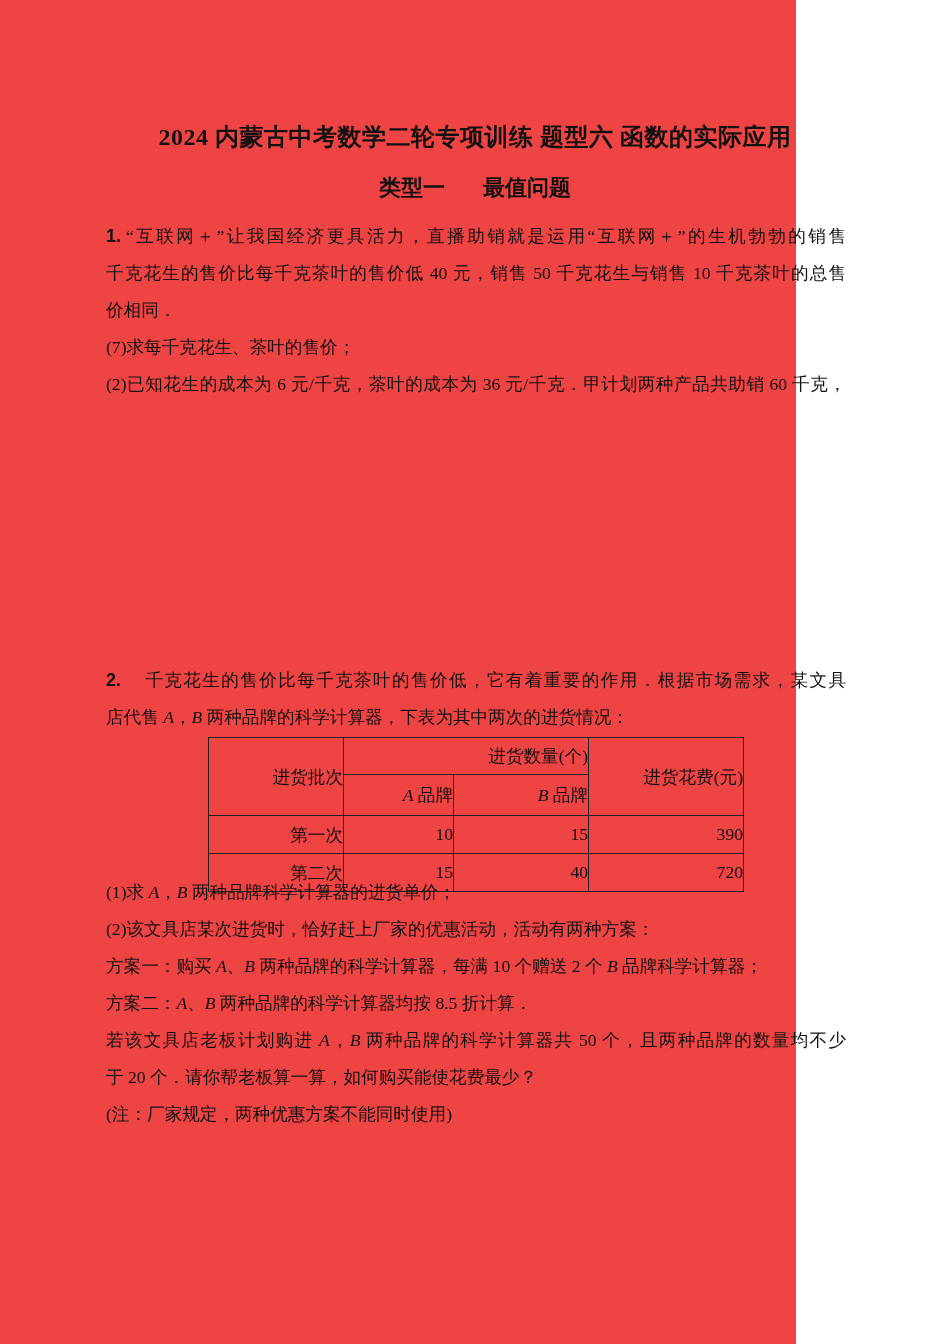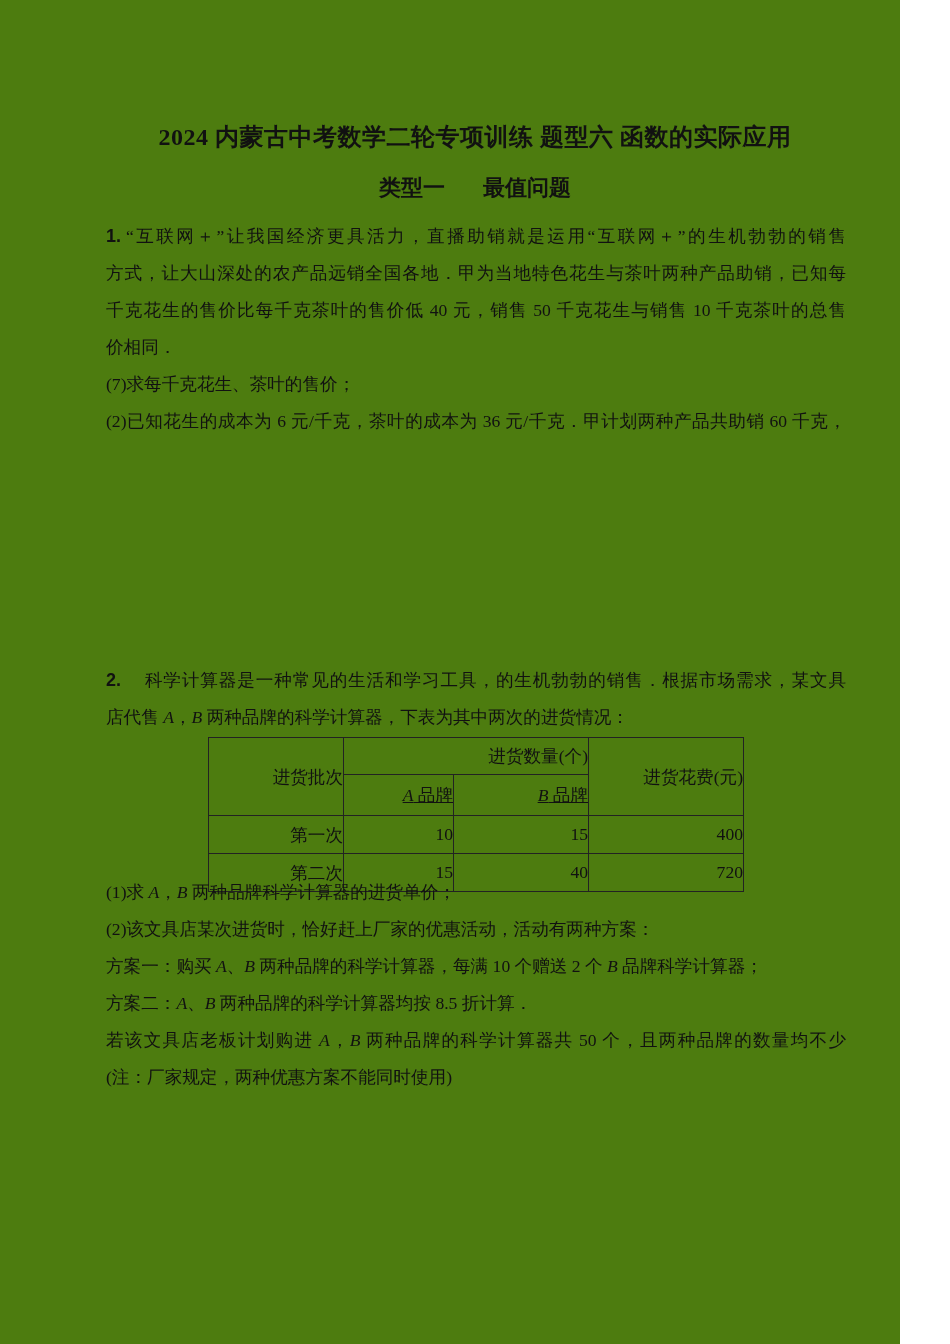--- a/index.html
+++ b/index.html
@@ -1,21 +1,21 @@
 <!DOCTYPE html>
 <html><head>
 <meta charset="utf-8">
 <style>
   html,body{margin:0;padding:0;}
   body{
     width:950px;height:1344px;background:#ffffff;position:relative;
     font-family:"Liberation Serif","DejaVu Serif",serif;color:#111;
     overflow:hidden;
   }
-  .page{position:absolute;left:0;top:0;width:900px;height:1344px;background:#4d7c0f;}
+  .page{position:absolute;left:0;top:0;width:796px;height:1344px;background:#ef4444;}
 
   .doc-title{
     position:absolute;left:0;top:116px;width:950px;height:42px;line-height:42px;
     text-align:center;font-weight:bold;font-size:24px;letter-spacing:0.5px;
   }
   .doc-subtitle{
     position:absolute;left:0;top:168px;width:950px;height:40px;line-height:40px;
     text-align:center;font-weight:bold;font-size:22px;
     font-family:"Liberation Sans","DejaVu Sans",sans-serif;
   }
@@ -44,47 +44,46 @@
   table.ptable{
     position:absolute;left:208px;top:737px;
     border-collapse:collapse;table-layout:fixed;
     font-size:17.6px;color:#111;
   }
   table.ptable td{
     border:1.5px solid #222;text-align:right;vertical-align:middle;
     padding:0;overflow:hidden;
   }
   tr.trow-a td{height:36px;}
-  tr.trow-b td{height:40px;text-decoration:underline;}
+  tr.trow-b td{height:40px;}
   tr.trow-data td{height:37px;padding-left:40px;}
   col.c1{width:135px;} col.c2{width:110px;} col.c3{width:135px;} col.c4{width:155px;}
 </style>
 </head>
 <body>
 
 <div class="page">
 
   <div class="doc-title">2024 内蒙古中考数学二轮专项训练 题型六 函数的实际应用</div>
 
   <div class="doc-subtitle">
     <span class="sub-type">类型一</span>
     <span class="sub-topic">最值问题</span>
   </div>
 
   <div class="block p1">
     <div class="line just"><span class="pnum">1.</span><span class="mv">“互联网＋”让我国经济更具活力，直播助销就是运用“互联网＋”的生机勃勃的销售</span></div>
-    <div class="line just"><span class="mv">方式，让大山深处的农产品远销全国各地．甲为当地特色花生与茶叶两种产品助销，已知每</span></div>
     <div class="line just"><span class="mv">千克花生的售价比每千克茶叶的售价低 40 元，销售 50 千克花生与销售 10 千克茶叶的总售</span></div>
     <div class="line"><span class="mv">价相同．</span></div>
     <div class="line"><span class="mv">(7)求每千克花生、茶叶的售价；</span></div>
     <div class="line just"><span class="mv">(2)已知花生的成本为 6 元/千克，茶叶的成本为 36 元/千克．甲计划两种产品共助销 60 千克，</span></div>
   </div>
 
   <div class="block p2i">
-    <div class="line just"><span class="pnum pnum2">2.</span><span class="mv">科学计算器是一种常见的生活和学习工具，的生机勃勃的销售．根据市场需求，某文具</span></div>
+    <div class="line just"><span class="pnum pnum2">2.</span><span class="mv">千克花生的售价比每千克茶叶的售价低，它有着重要的作用．根据市场需求，某文具</span></div>
     <div class="line"><span class="mv">店代售 <i>A</i>，<i>B</i> 两种品牌的科学计算器，下表为其中两次的进货情况：</span></div>
   </div>
 
   <table class="ptable">
     <colgroup>
         <col class="c1">
         <col class="c2">
         <col class="c3">
         <col class="c4">
       </colgroup>
@@ -95,33 +94,34 @@
         <td rowspan="2">进货花费(元)</td>
       </tr>
       <tr class="trow-b">
         <td class="mv"><i>A</i> 品牌</td>
         <td class="mv"><i>B</i> 品牌</td>
       </tr>
       <tr class="trow-data">
         <td>第一次</td>
         <td>10</td>
         <td>15</td>
-        <td>400</td>
+        <td>390</td>
       </tr>
       <tr class="trow-data">
         <td>第二次</td>
         <td>15</td>
         <td>40</td>
         <td>720</td>
       </tr>
     </tbody>
   </table>
 
   <div class="block p2q">
     <div class="line"><span class="mv">(1)求 <i>A</i>，<i>B</i> 两种品牌科学计算器的进货单价；</span></div>
     <div class="line"><span class="mv">(2)该文具店某次进货时，恰好赶上厂家的优惠活动，活动有两种方案：</span></div>
     <div class="line"><span class="mv">方案一：购买 <i>A</i>、<i>B</i> 两种品牌的科学计算器，每满 10 个赠送 2 个 <i>B</i> 品牌科学计算器；</span></div>
     <div class="line"><span class="mv">方案二：<i>A</i>、<i>B</i> 两种品牌的科学计算器均按 8.5 折计算．</span></div>
     <div class="line just"><span class="mv">若该文具店老板计划购进 <i>A</i>，<i>B</i> 两种品牌的科学计算器共 50 个，且两种品牌的数量均不少</span></div>
+    <div class="line"><span class="mv">于 20 个．请你帮老板算一算，如何购买能使花费最少？</span></div>
     <div class="line"><span class="mv">(注：厂家规定，两种优惠方案不能同时使用)</span></div>
   </div>
 
 </div>
 
 </body></html>

